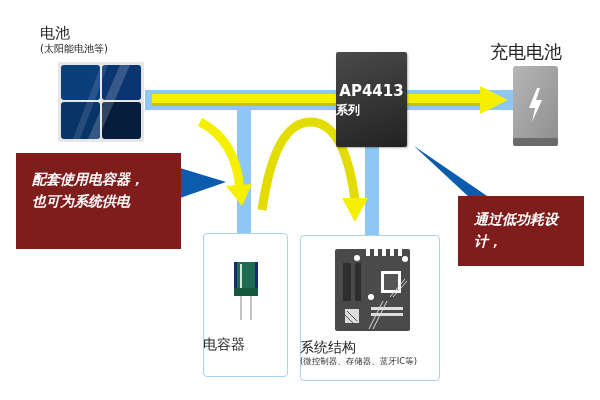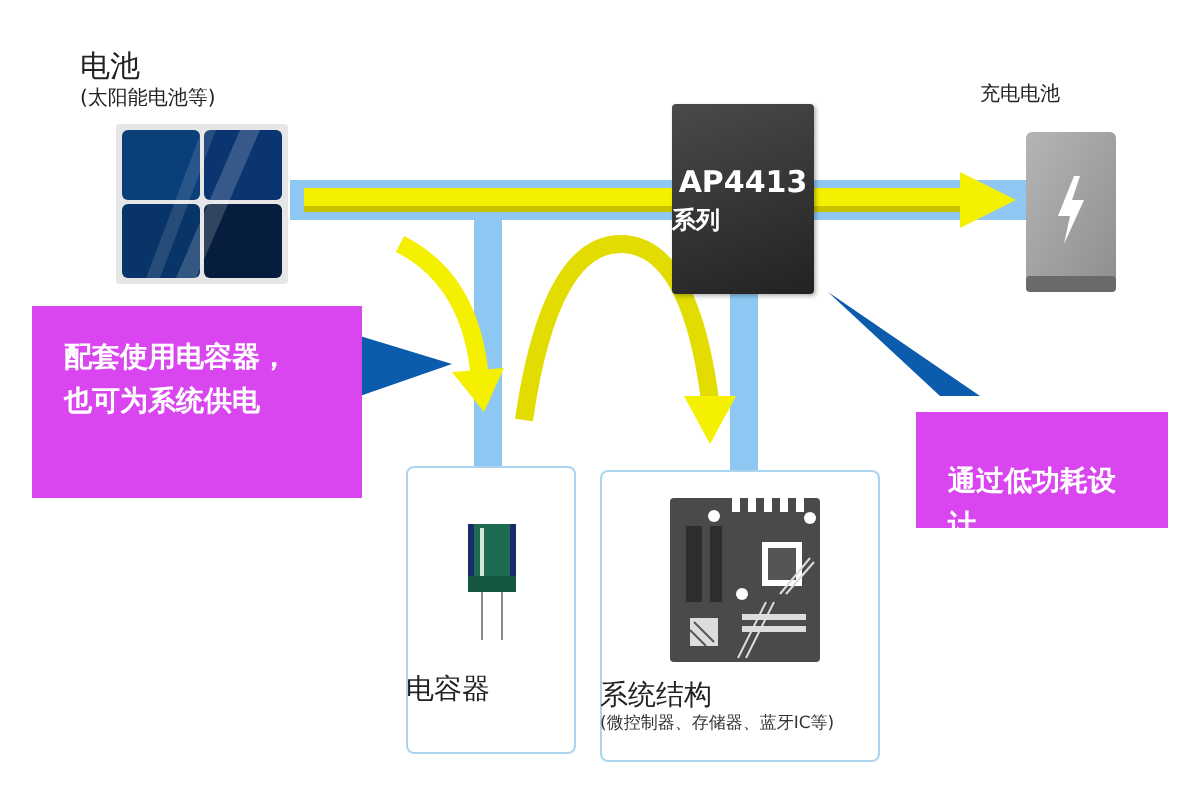--- a/index.html
+++ b/index.html
@@ -1,24 +1,24 @@
 <!DOCTYPE html>
 <html><head>
 <meta charset="utf-8">
 <style>
   html,body{margin:0;padding:0;}
   body{width:600px;height:400px;background:#ffffff;position:relative;overflow:hidden;font-family:"DejaVu Sans",sans-serif;}
   .abs{position:absolute;}
   .lbl{color:#222;text-align:left;}
   #solar-title{left:40px;top:24px;width:100px;font-size:15px;}
   #solar-sub{left:40px;top:42px;width:100px;font-size:10px;}
-  #batt-title{left:490px;top:40px;width:90px;font-size:10px;}
-  .callout{background:#d946ef;color:#fff;font-weight:bold;font-size:14px;line-height:22px;box-sizing:border-box;}
+  #batt-title{left:490px;top:40px;width:90px;font-size:18px;}
+  .callout{background:#7f1d1d;color:#fff;font-weight:bold;font-size:14px;line-height:22px;box-sizing:border-box;font-style:italic;}
   #callout-left{left:16px;top:153px;width:165px;height:96px;padding:15px 0 0 16px;}
-  #callout-right{left:458px;top:206px;width:126px;height:58px;padding:24px 0 0 16px;}
+  #callout-right{left:458px;top:196px;width:126px;height:70px;padding:12px 0 0 16px;}
   .card{border:1.5px solid #a9d3ef;border-radius:4px;background:#fff;box-sizing:border-box;}
   #card-cap{left:203px;top:233px;width:85px;height:144px;}
   #card-sys{left:300px;top:235px;width:140px;height:146px;}
   #cap-label{left:203px;top:336px;width:85px;font-size:14px;}
   #sys-label{left:300px;top:339px;width:140px;font-size:14px;}
   #sys-sub{left:300px;top:356px;width:118px;font-size:8.5px;color:#333;}
   #chip{left:336px;top:52px;width:71px;height:95px;background:linear-gradient(160deg,#4a4a4a,#222);border-radius:2px;box-shadow:1px 1px 2px rgba(0,0,0,.3);}
   #chip-name{left:336px;top:82px;width:71px;color:#fff;font-weight:bold;font-size:15px;text-align:center;}
   #chip-series{left:336px;top:102px;width:71px;color:#fff;font-weight:bold;font-size:12px;}
 </style>

